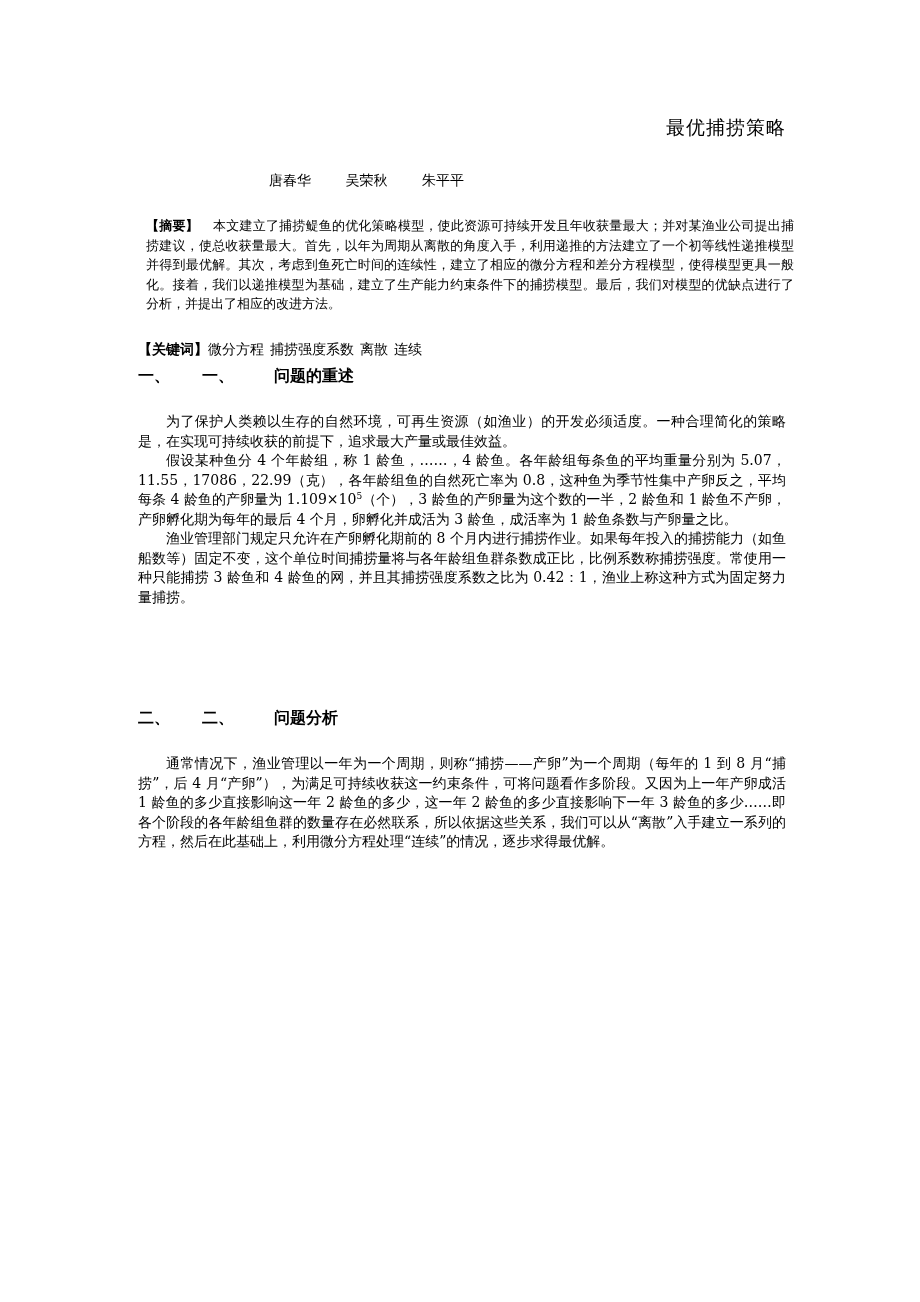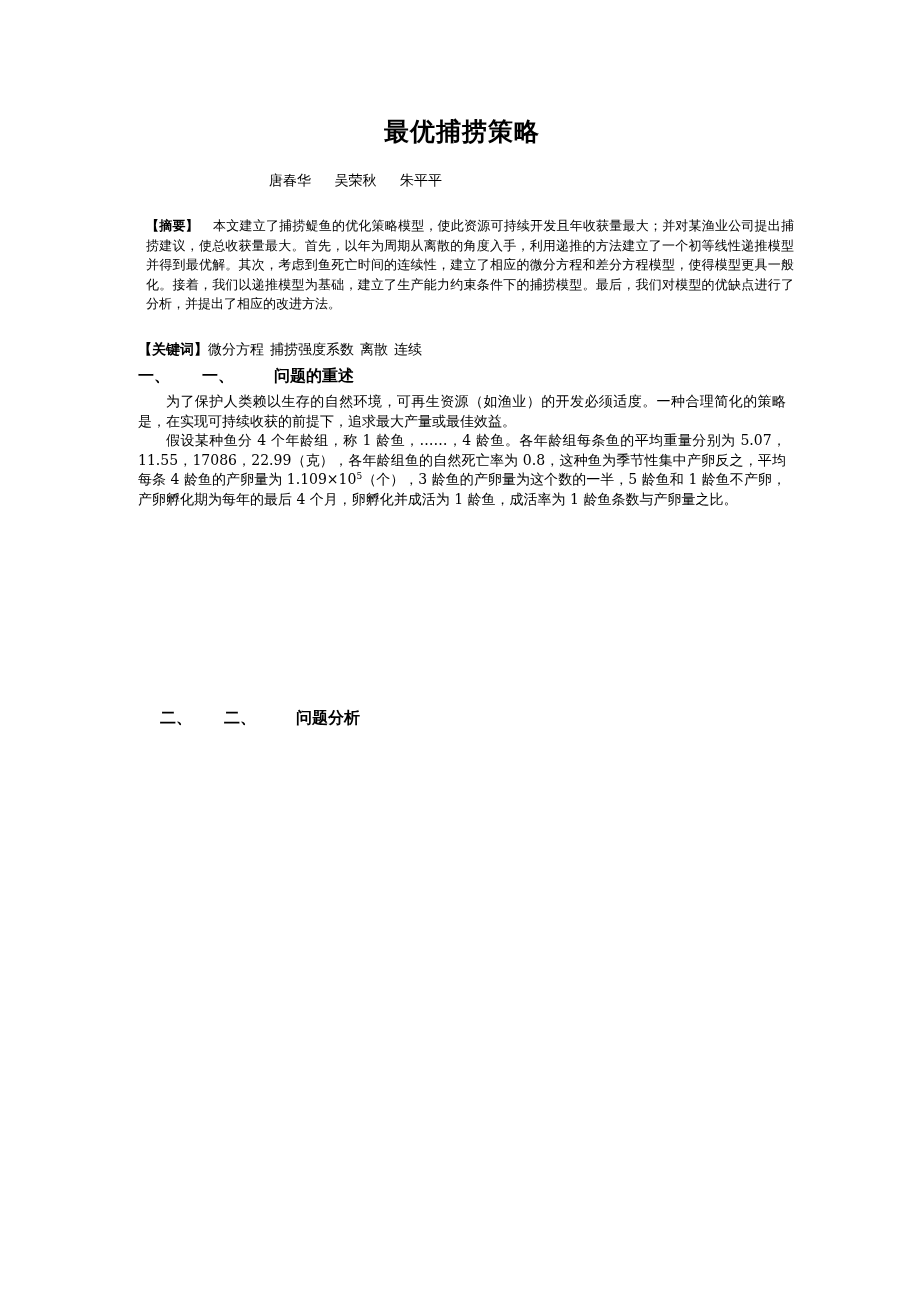--- a/index.html
+++ b/index.html
@@ -19,35 +19,35 @@
       position: absolute;
       left: 138px;
       top: 0;
       width: 648px;
     }
     .title {
       position: absolute;
       top: 115px;
       left: 0;
       width: 648px;
-      text-align: center;
+      text-align: right;
       font-family: "DejaVu Sans", "Liberation Sans", sans-serif;
-      font-weight: bold;
-      font-size: 25px;
+      font-weight: normal;
+      font-size: 19px;
       letter-spacing: 1px;
     }
     .authors {
       position: absolute;
       top: 172px;
       left: 131px;
       font-family: "DejaVu Sans", "Liberation Sans", sans-serif;
       font-size: 14px;
     }
     .authors span { display: inline-block; }
-    .authors span + span { margin-left: 19px; }
+    .authors span + span { margin-left: 30px; }
     .abstract {
       position: absolute;
       top: 216px;
       left: 8px;
       width: 648px;
       font-size: 13px;
       line-height: 19.5px;
       text-align: justify;
     }
     .abstract .label {
@@ -111,25 +111,27 @@
   </div>
 
   <div class="keywords">
     <span class="label">【关键词】</span><span class="kw">微分方程</span><span class="kw">捕捞强度系数</span><span class="kw">离散</span><span class="kw">连续</span>
   </div>
 
   <div class="heading" style="top:366px;">
     <span class="num1">一、</span><span class="num2">一、</span><span>问题的重述</span>
   </div>
 
-  <div class="section" style="top:392px;">
+  <div class="section" style="top:412px;">
     <p><span>为了保护人类赖以生存的自然环境，可再生资源（如渔业）的开发必须适度。一种合理简化的策略是，在实现可持续收获的前提下，追求最大产量或最佳效益。</span></p>
-    <p><span>假设某种鱼分 4 个年龄组，称 1 龄鱼，……，4 龄鱼。各年龄组每条鱼的平均重量分别为 5.07，11.55，17086，22.99（克），各年龄组鱼的自然死亡率为 0.8，这种鱼为季节性集中产卵反之，平均每条 4 龄鱼的产卵量为 1.109×10</span><sup>5</sup><span>（个），3 龄鱼的产卵量为这个数的一半，5 龄鱼和 1 龄鱼不产卵，产卵孵化期为每年的最后 4 个月，卵孵化并成活为 1 龄鱼，成活率为 1 龄鱼条数与产卵量之比。</span></p>
+    <p><span>假设某种鱼分 4 个年龄组，称 1 龄鱼，……，4 龄鱼。各年龄组每条鱼的平均重量分别为 5.07，11.55，17086，22.99（克），各年龄组鱼的自然死亡率为 0.8，这种鱼为季节性集中产卵反之，平均每条 4 龄鱼的产卵量为 1.109×10</span><sup>5</sup><span>（个），3 龄鱼的产卵量为这个数的一半，2 龄鱼和 1 龄鱼不产卵，产卵孵化期为每年的最后 4 个月，卵孵化并成活为 3 龄鱼，成活率为 1 龄鱼条数与产卵量之比。</span></p>
+    <p><span>渔业管理部门规定只允许在产卵孵化期前的 8 个月内进行捕捞作业。如果每年投入的捕捞能力（如鱼船数等）固定不变，这个单位时间捕捞量将与各年龄组鱼群条数成正比，比例系数称捕捞强度。常使用一种只能捕捞 3 龄鱼和 4 龄鱼的网，并且其捕捞强度系数之比为 0.42：1，渔业上称这种方式为固定努力量捕捞。</span></p>
   </div>
 
-  <div class="heading" style="top:708px;margin-left:22px;">
+  <div class="heading" style="top:708px;">
     <span class="num1">二、</span><span class="num2">二、</span><span>问题分析</span>
   </div>
 
   <div class="section" style="top:754px;">
+    <p><span>通常情况下，渔业管理以一年为一个周期，则称“捕捞——产卵”为一个周期（每年的 1 到 8 月“捕捞”，后 4 月“产卵”），为满足可持续收获这一约束条件，可将问题看作多阶段。又因为上一年产卵成活 1 龄鱼的多少直接影响这一年 2 龄鱼的多少，这一年 2 龄鱼的多少直接影响下一年 3 龄鱼的多少……即各个阶段的各年龄组鱼群的数量存在必然联系，所以依据这些关系，我们可以从“离散”入手建立一系列的方程，然后在此基础上，利用微分方程处理“连续”的情况，逐步求得最优解。</span></p>
   </div>
 
 </div>
 
 </body></html>

